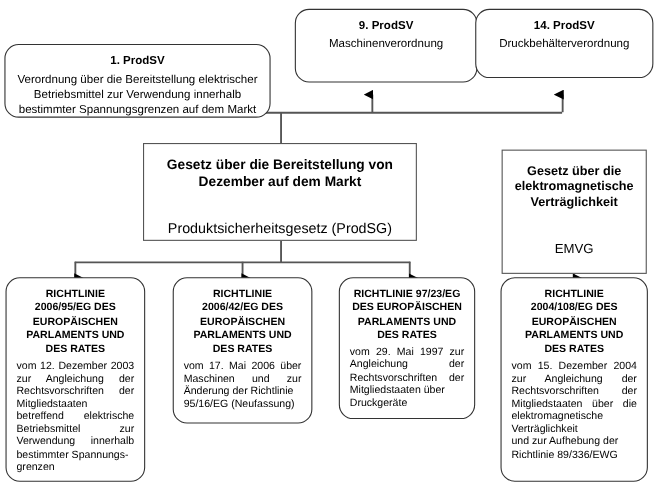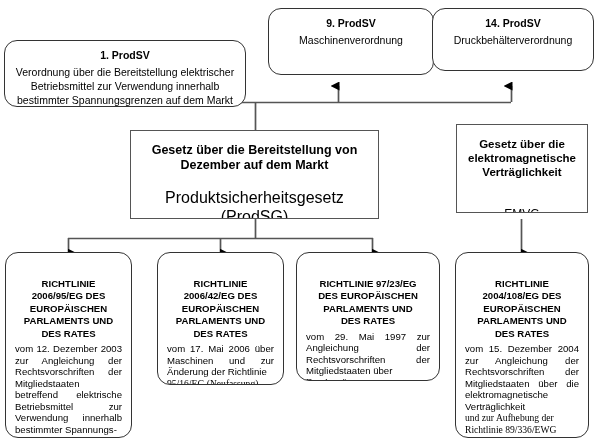--- a/index.html
+++ b/index.html
@@ -54,61 +54,60 @@
     text-align: center;
     line-height: 1.22;
   }
   .body-just {
     text-align: justify;
     text-justify: inter-word;
     line-height: 1.2;
   }
   .body-just > .lastline {
     text-align: left;
-    font-family: Liberation Serif, serif;
   }
 
   
   .prodsv {
     padding: 8px 9px 6px 9px;
     font-size: 10.5px;
   }
   .prodsv .title { font-size: 10.5px; margin-bottom: 4px; }
   .prodsv .subtitle { font-size: 10.5px; }
   #node-prodsv-1 { left: 4px;   top: 8px;  width: 242px; height: 67px; margin-top: 32px; }
   #node-prodsv-9 { left: 268px; top: 8px;  width: 166px; height: 67px; }
   #node-prodsv-14{ left: 432px; top: 8px;  width: 162px; height: 63px; }
   #node-prodsv-1 .prodsv-lines { font-size: 10.5px; text-align: center; line-height: 1.32; }
 
   
   #node-prodsg { left: 130px; top: 130px; width: 249px; height: 89px; }
-  #node-emvg   { left: 456px; top: 124px; width: 132px; height: 89px; }
+  #node-emvg   { left: 456px; top: 136px; width: 132px; height: 113px; }
   .law { padding: 12px 8px 8px 8px; }
   .law .title { font-size: 12.5px; }
-  .law .subtitle { font-size: 16px; margin-top: 14px; }
+  .law .subtitle { font-size: 13px; margin-top: 26px; }
   #node-emvg .title { font-size: 11.5px; }
   #node-emvg .subtitle { font-size: 12px; margin-top: 28px; }
 
   
   .directive {
-    padding: 25px 9px 7px 9px;
+    padding: 9px 9px 7px 9px;
     font-size: 9.6px;
   }
   .directive .title {
     font-size: 9.6px;
     line-height: 1.3;
     margin-bottom: 1px;
   }
   .directive .body-just {
     font-size: 9.6px;
     margin-top: 2px;
   }
   #node-dir-2006-95  { left: 5px;   top: 252px; width: 127px; height: 186px; }
   #node-dir-2006-42  { left: 157px; top: 252px; width: 127px; height: 133px; }
-  #node-dir-97-23    { left: 296px; top: 252px; width: 144px; height: 129px; }
+  #node-dir-97-23    { left: 308px; top: 252px; width: 124px; height: 129px; }
   #node-dir-2004-108 { left: 455px; top: 252px; width: 134px; height: 186px; }
 </style>
 </head>
 <body>
 
 <div id="canvas">
 
   <svg id="connectors" viewBox="0 0 600 443" width="600" height="443">
     <defs>
       <marker id="arrow-up" markerWidth="9" markerHeight="9" refX="4.5" refY="8" orient="auto" markerUnits="userSpaceOnUse">

